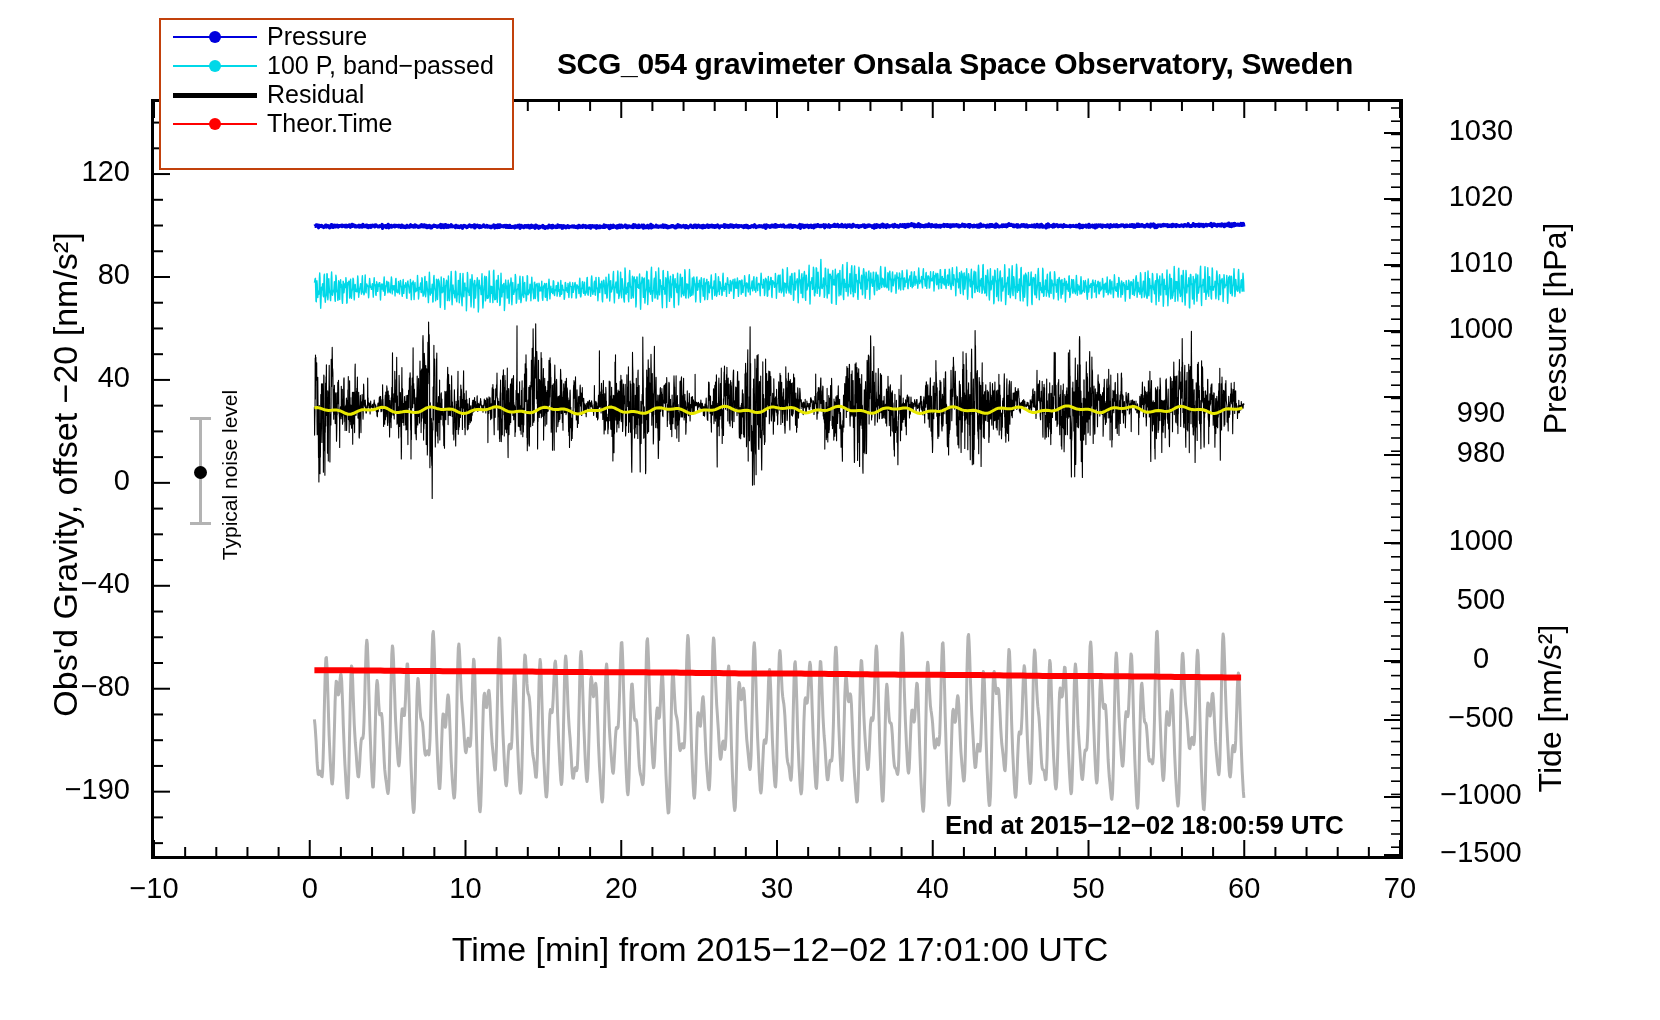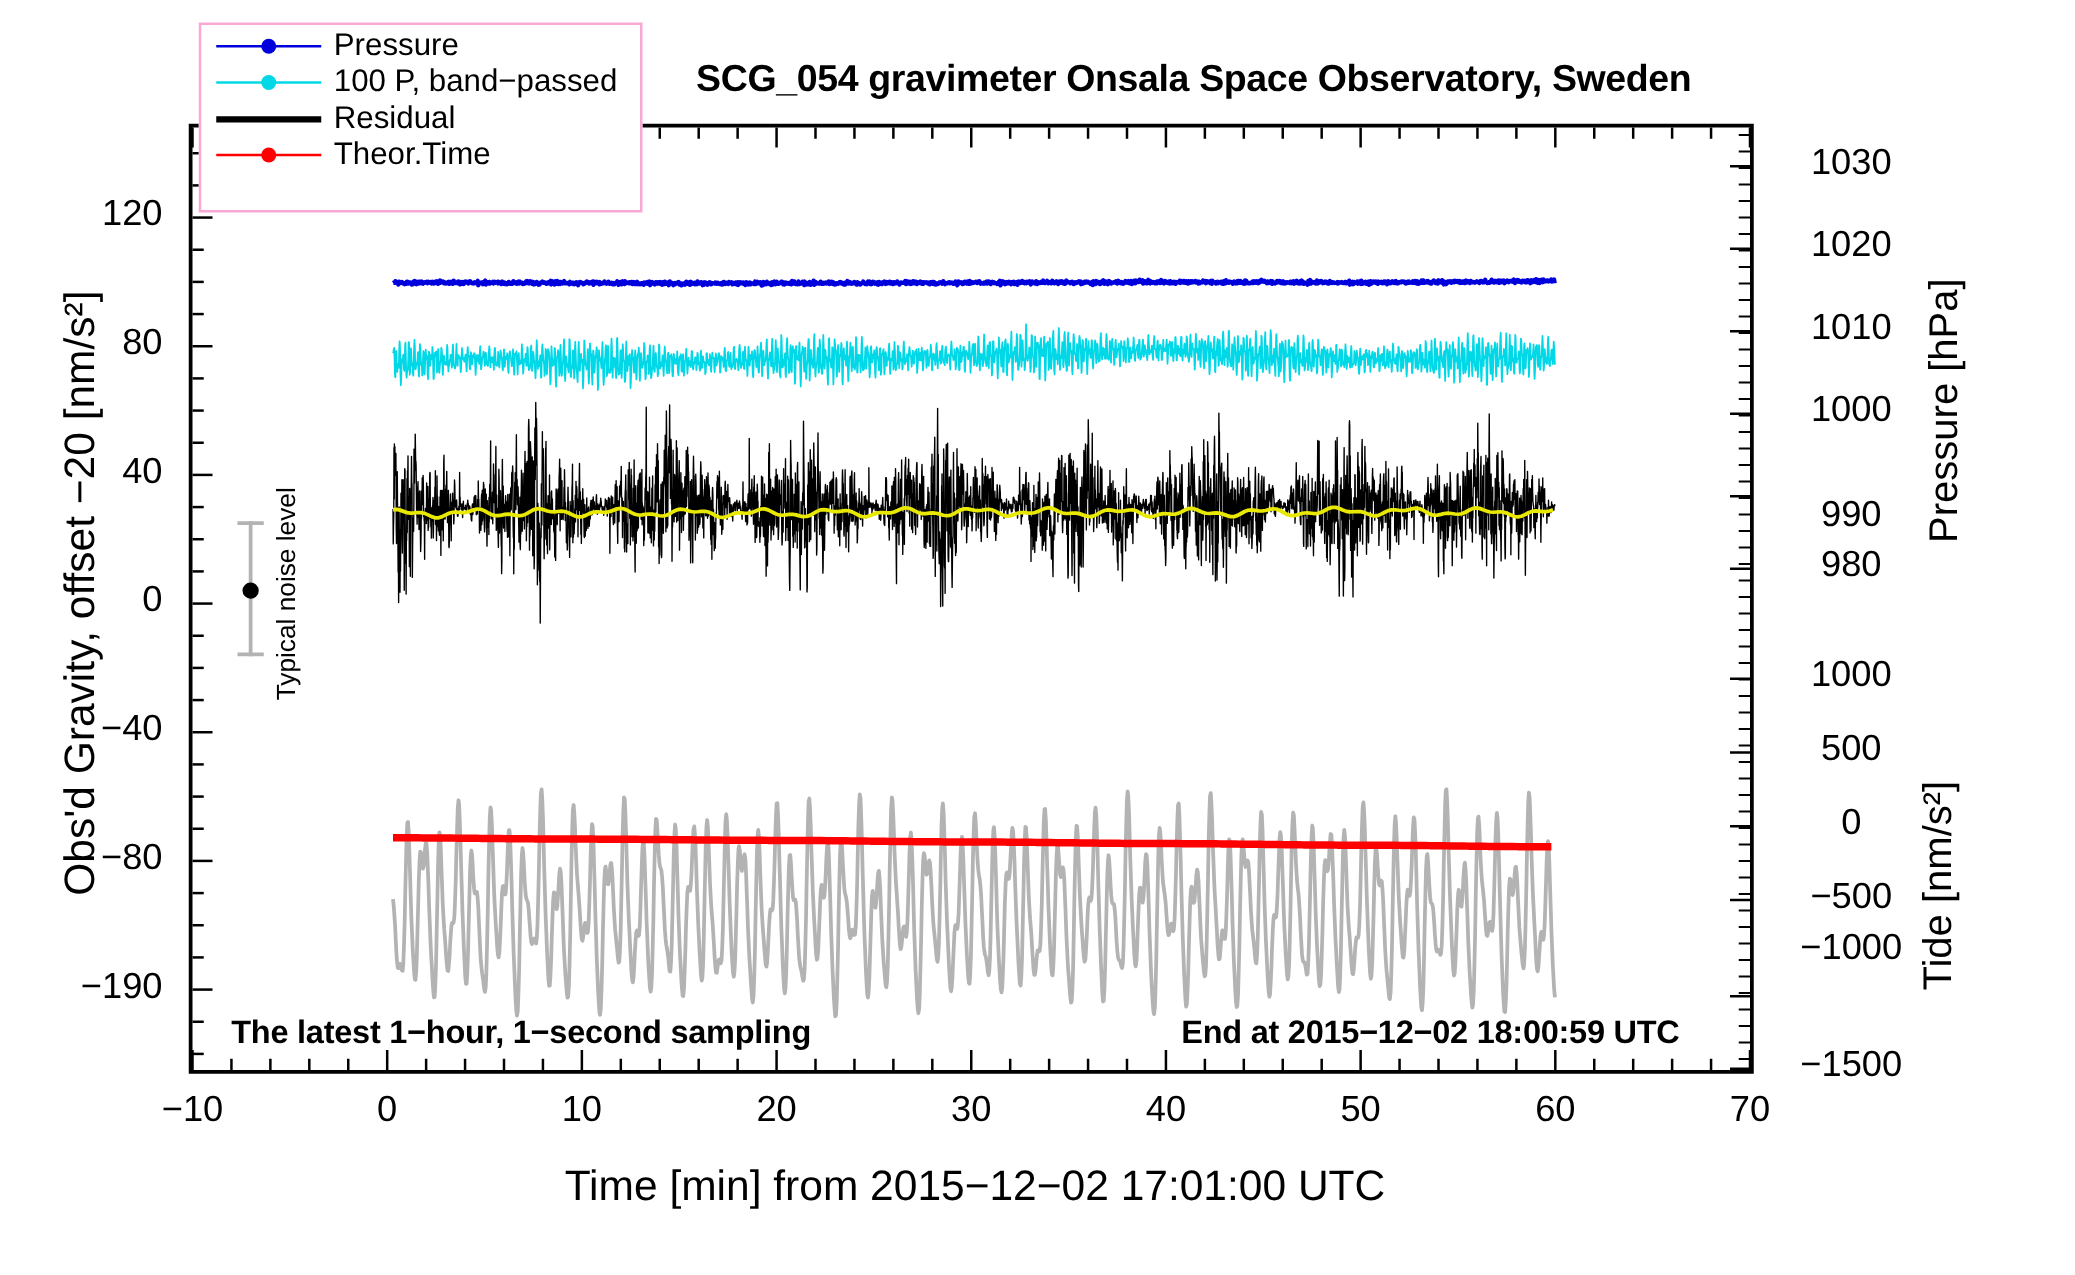--- a/index.html
+++ b/index.html
@@ -108,21 +108,21 @@
     text-align: center;
     font-size: 34px;
   }
 
   
   #legend {
     left: 159px;
     top: 18px;
     width: 355px;
     height: 152px;
-    border: 2px solid #f9a8d4;
+    border: 2px solid #c2410c;
     background: #ffffff;
     box-sizing: border-box;
     padding: 2px 0 0 0;
     z-index: 20;
   }
   .legend-row {
     display: flex;
     align-items: center;
     height: 29px;
     padding-left: 10px;
@@ -426,21 +426,21 @@
       <div class="abs tick-label ytick-right" style="left: 1416px; top: 246px;">1010</div>
       <div class="abs tick-label ytick-right" style="left: 1416px; top: 312px;">1000</div>
       <div class="abs tick-label ytick-right" style="left: 1416px; top: 396px;">990</div>
       <div class="abs tick-label ytick-right" style="left: 1416px; top: 436px;">980</div>
     </div>
   <div class="abs" id="ytick-labels-tide" style="left:0;top:0;">
       <div class="abs tick-label ytick-right" style="left: 1416px; top: 524px;">1000</div>
       <div class="abs tick-label ytick-right" style="left: 1416px; top: 583px;">500</div>
       <div class="abs tick-label ytick-right" style="left: 1416px; top: 642px;">0</div>
       <div class="abs tick-label ytick-right" style="left: 1416px; top: 701px;">−500</div>
-      <div class="abs tick-label ytick-right" style="left: 1416px; top: 742px;">−1000</div>
+      <div class="abs tick-label ytick-right" style="left: 1416px; top: 778px;">−1000</div>
       <div class="abs tick-label ytick-right" style="left: 1416px; top: 836px;">−1500</div>
     </div>
   <div class="abs" id="xtick-labels" style="left:0;top:0;">
       <div class="abs tick-label xtick" style="left: 94px; top: 872px;">−10</div>
       <div class="abs tick-label xtick" style="left: 249.75px; top: 872px;">0</div>
       <div class="abs tick-label xtick" style="left: 405.5px; top: 872px;">10</div>
       <div class="abs tick-label xtick" style="left: 561.25px; top: 872px;">20</div>
       <div class="abs tick-label xtick" style="left: 717px; top: 872px;">30</div>
       <div class="abs tick-label xtick" style="left: 872.75px; top: 872px;">40</div>
       <div class="abs tick-label xtick" style="left: 1028.5px; top: 872px;">50</div>
@@ -454,21 +454,20 @@
   <div class="abs axis-title" id="xlabel">Time [min] from 2015−12−02 17:01:00 UTC</div>
 
   <div class="abs" id="noise-annotation">
     <div id="noise-bar-line"></div>
     <div id="noise-cap-top"></div>
     <div id="noise-cap-bottom"></div>
     <div id="noise-dot"></div>
     <div id="noise-label">Typical noise level</div>
   </div>
 
-  <div class="abs footnote" id="footnote-left">The latest 1−hour, 1−second sampling</div>
   <div class="abs footnote" id="footnote-right">End at 2015−12−02 18:00:59 UTC</div>
 
   <div class="abs" id="legend">
       <div class="legend-row">
         <span class="legend-sample">
           <span class="lline" style="background: rgb(0, 0, 221);"></span>
           <span class="ldot" style="background: rgb(0, 0, 221);"></span>
         </span>
         <span class="legend-text">Pressure</span>
       </div>

